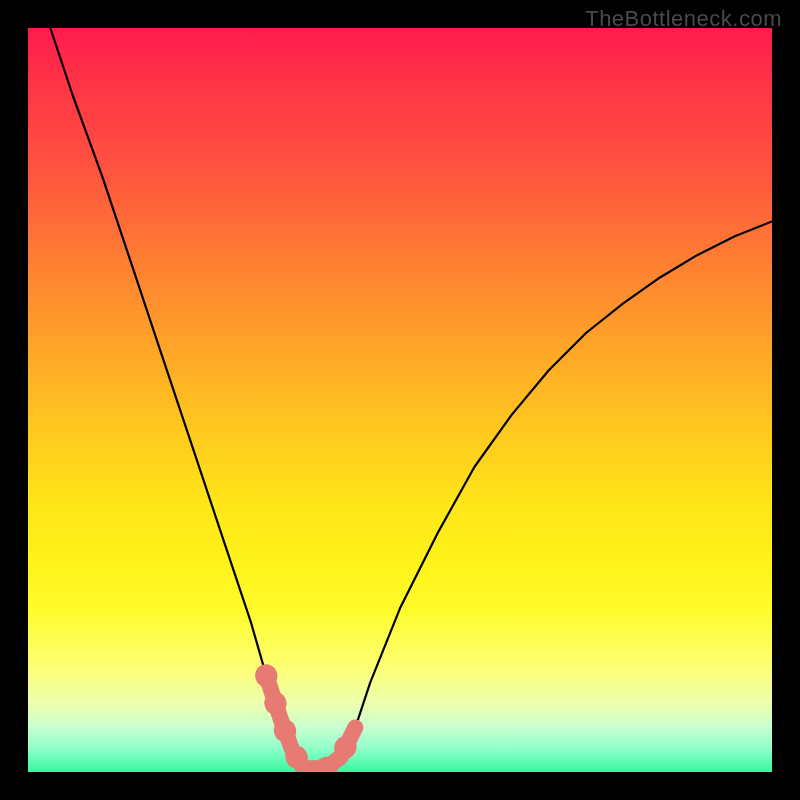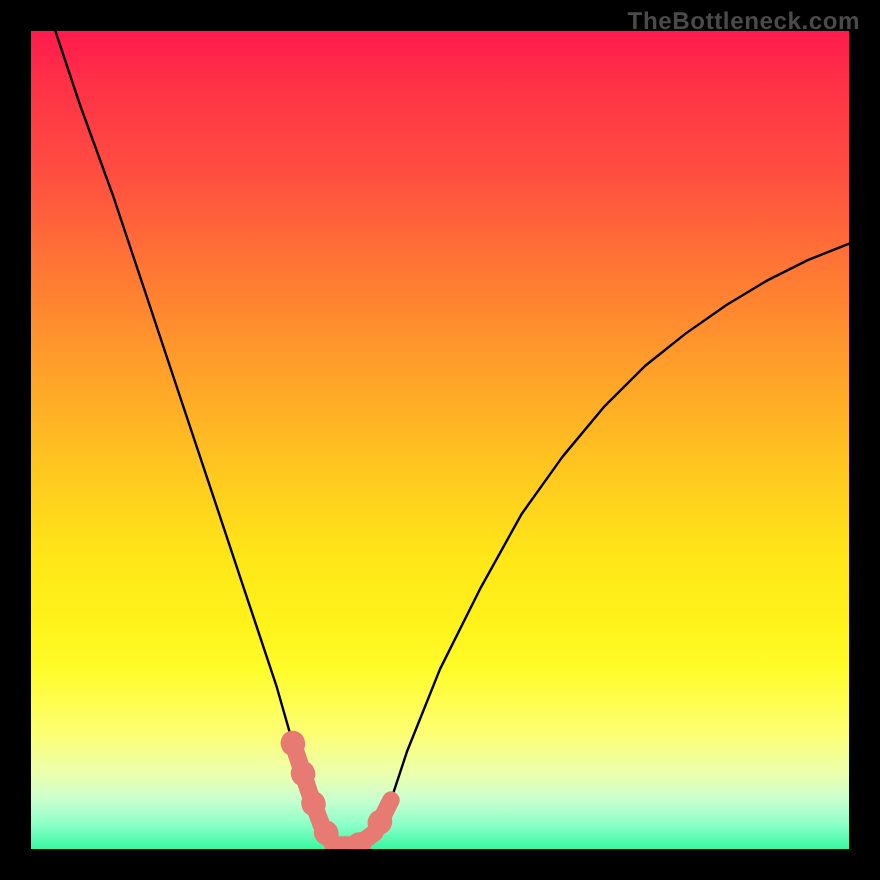--- a/index.html
+++ b/index.html
@@ -48,21 +48,21 @@
   .svg-overlay {
     position: absolute;
     inset: 0;
   }
   .watermark {
     position: absolute;
     top: 6px;
     right: 18px;
     color: #4a4a4a;
     font-size: 22px;
-    font-weight: 700;
+    font-weight: 400;
     letter-spacing: 0.5px;
   }
 </style>
 </head>
 <body>
 
 <div class="frame">
   <div class="plot">
     <div class="gradient"></div>
     <svg class="svg-overlay" viewBox="0 0 744 744" preserveAspectRatio="none">

